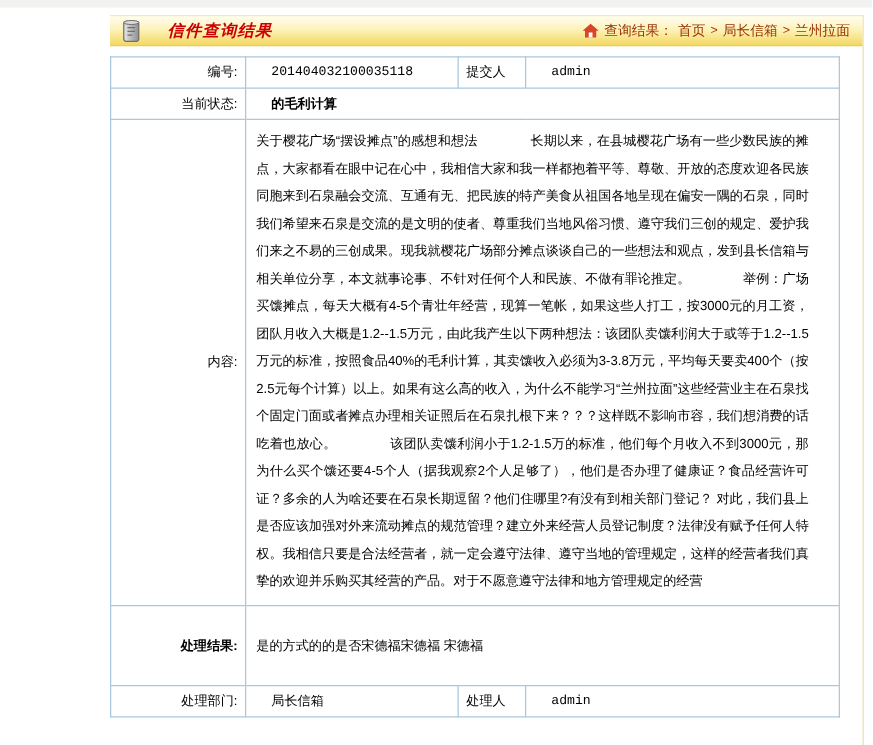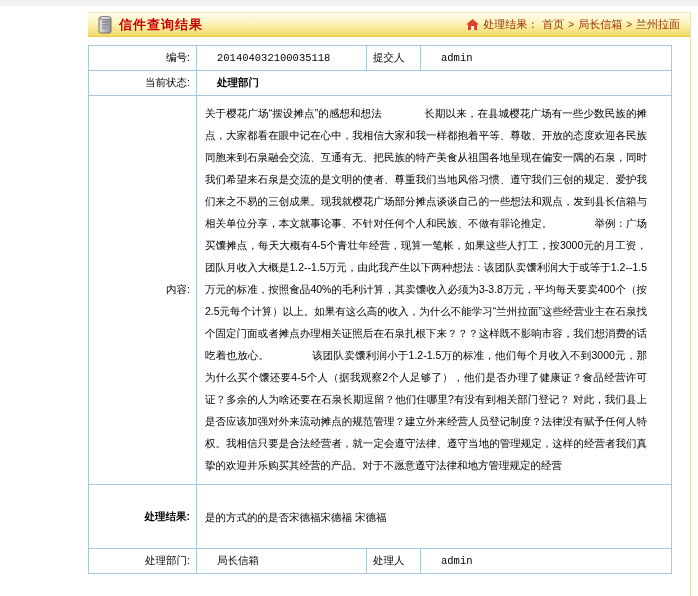--- a/index.html
+++ b/index.html
@@ -13,21 +13,21 @@
     margin-left:88px;margin-top:6px;width:603px;
     border-right:1px solid #eadfb6;min-height:584px;box-sizing:border-box;
   }
   
   .header-bar{
     height:25px;display:flex;align-items:center;justify-content:space-between;
     padding:0 10px 0 8px;box-sizing:border-box;
     background:linear-gradient(180deg,#fffdf0 0%,#fdf3bb 45%,#f3d864 100%);
     border-top:1px solid #f7eaa8;border-bottom:1px solid #eccf52;
   }
-  .header-left{display:flex;align-items:center;gap:5px;}
+  .header-left{display:flex;align-items:center;gap:20px;font-style:italic;}
   .header-title{color:#cc0000;font-weight:bold;font-size:13px;letter-spacing:1px;}
   .breadcrumb{display:flex;align-items:center;gap:4px;font-size:11px;color:#993300;}
   .breadcrumb a{color:#993300;text-decoration:none;cursor:pointer;text-align:right;}
   .crumb-sep{color:#993300;font-size:10px;}
   
   .section-bar{
     margin-top:11px;margin-right:12px;height:25px;line-height:25px;
     background:#f4f4f6;padding-left:17px;
     font-size:13px;font-weight:bold;color:#333333;letter-spacing:1px;
   }
@@ -81,21 +81,21 @@
       </span>
       <span class="header-title">信件查询结果</span>
     </div>
     <div class="breadcrumb">
       <span class="icon-wrap">
         <svg width="13" height="12" viewBox="0 0 13 12">
           <path d="M6.5 0 L13 5.5 L11 5.5 L11 11 L2 11 L2 5.5 L0 5.5 Z" fill="#d8452a"></path>
           <rect x="5" y="7" width="3" height="4" fill="#ffffff"></rect>
         </svg>
       </span>
-      <span>处理结果：</span>
+      <span>查询结果：</span>
       <a>首页</a>
       <span class="crumb-sep">&gt;</span>
       <a>局长信箱</a>
       <span class="crumb-sep">&gt;</span>
       <span>兰州拉面</span>
     </div>
   </div>
 
 
   <table class="info-table">
@@ -107,21 +107,21 @@
     </colgroup>
     <tbody>
         <tr class="r-short">
       <td class="lbl">编号:</td>
       <td class="val mono">201404032100035118</td>
       <td class="sublbl">提交人</td>
       <td class="val mono">admin</td>
     </tr>
     <tr class="r-short">
       <td class="lbl">当前状态:</td>
-      <td class="val bold" colspan="3">处理部门</td>
+      <td class="val bold" colspan="3">的毛利计算</td>
     </tr>
     <tr>
       <td class="lbl">内容:</td>
       <td class="content-cell" colspan="3">关于樱花广场“摆设摊点”的感想和想法　　　　长期以来，在县城樱花广场有一些少数民族的摊点，大家都看在眼中记在心中，我相信大家和我一样都抱着平等、尊敬、开放的态度欢迎各民族同胞来到石泉融会交流、互通有无、把民族的特产美食从祖国各地呈现在偏安一隅的石泉，同时我们希望来石泉是交流的是文明的使者、尊重我们当地风俗习惯、遵守我们三创的规定、爱护我们来之不易的三创成果。现我就樱花广场部分摊点谈谈自己的一些想法和观点，发到县长信箱与相关单位分享，本文就事论事、不针对任何个人和民族、不做有罪论推定。　　　　举例：广场买馕摊点，每天大概有4-5个青壮年经营，现算一笔帐，如果这些人打工，按3000元的月工资，团队月收入大概是1.2--1.5万元，由此我产生以下两种想法：该团队卖馕利润大于或等于1.2--1.5万元的标准，按照食品40%的毛利计算，其卖馕收入必须为3-3.8万元，平均每天要卖400个（按2.5元每个计算）以上。如果有这么高的收入，为什么不能学习“兰州拉面”这些经营业主在石泉找个固定门面或者摊点办理相关证照后在石泉扎根下来？？？这样既不影响市容，我们想消费的话吃着也放心。　　　　该团队卖馕利润小于1.2-1.5万的标准，他们每个月收入不到3000元，那为什么买个馕还要4-5个人（据我观察2个人足够了），他们是否办理了健康证？食品经营许可证？多余的人为啥还要在石泉长期逗留？他们住哪里?有没有到相关部门登记？ 对此，我们县上是否应该加强对外来流动摊点的规范管理？建立外来经营人员登记制度？法律没有赋予任何人特权。我相信只要是合法经营者，就一定会遵守法律、遵守当地的管理规定，这样的经营者我们真挚的欢迎并乐购买其经营的产品。对于不愿意遵守法律和地方管理规定的经营</td>
     </tr>
     <tr>
       <td class="lbl result-lbl">处理结果:</td>
       <td class="result-cell" colspan="3">是的方式的的是否宋德福宋德福 宋德福</td>
     </tr>
     <tr class="r-short">

